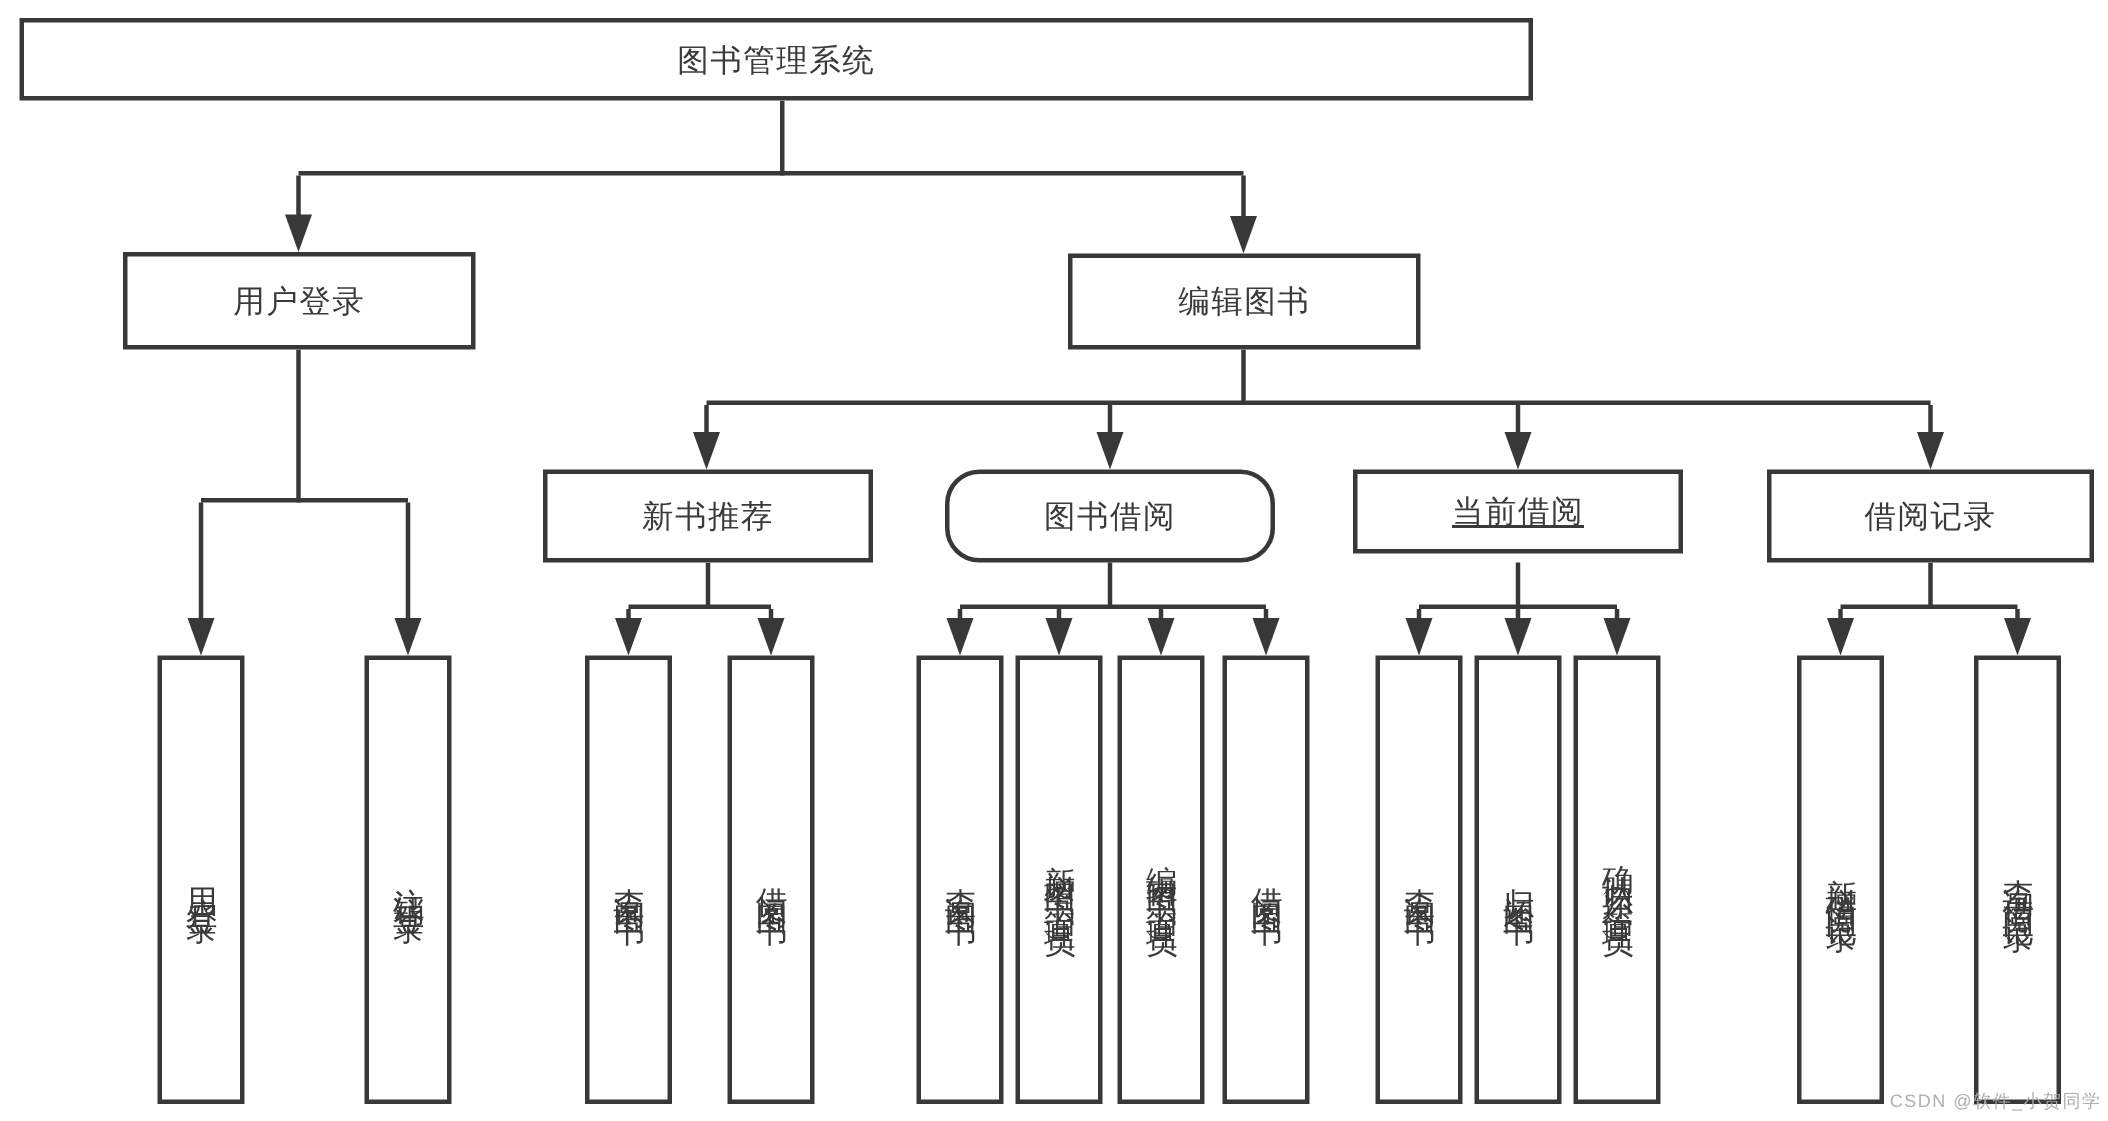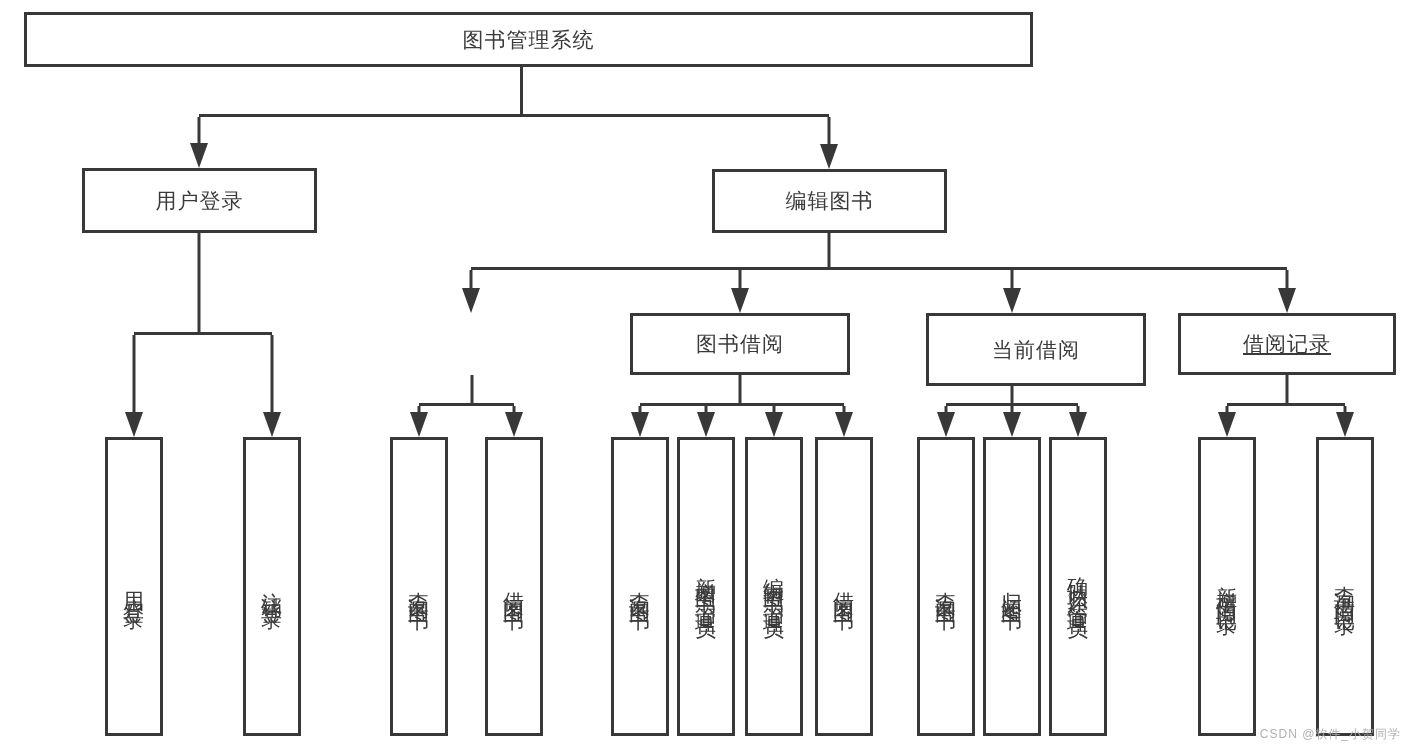--- a/index.html
+++ b/index.html
@@ -30,27 +30,27 @@
     display: flex;
     align-items: center;
     justify-content: center;
     z-index: 2;
   }
   .h-node {
     font-size: 21px;
     letter-spacing: 1px;
     white-space: nowrap;
   }
-  .root-node  { left: 24px;   top: 12px;  width: 1009px; height: 55px; align-items: center; }
+  .root-node  { left: 13px;   top: 12px;  width: 1009px; height: 55px; align-items: center; }
   .n-user     { left: 82px;   top: 168px; width: 235px;  height: 65px; }
   .n-bookmgmt { left: 712px;  top: 169px; width: 235px;  height: 64px; }
   .n-sec0 { left: 362px;  top: 313px; width: 220px; height: 62px; }
-  .n-sec1 { left: 630px;  top: 313px; width: 220px; height: 62px; }
-  .n-sec2 { left: 926px;  top: 313px; width: 220px; height: 73px; }
-  .n-sec3 { left: 1178px; top: 313px; width: 218px; height: 62px; text-decoration: underline; }
+  .n-sec1 { left: 630px;  top: 313px; width: 220px; height: 62px; border-radius: 23px; }
+  .n-sec2 { left: 902px;  top: 313px; width: 220px; height: 56px; text-decoration: underline; }
+  .n-sec3 { left: 1178px; top: 313px; width: 218px; height: 62px; }
   .v-node {
     top: 437px;
     width: 58px;
     height: 299px;
   }
   .v-node span {
     writing-mode: vertical-rl;
     text-orientation: mixed;
     font-size: 21px;
     letter-spacing: 6px;
@@ -165,20 +165,23 @@
     <span>图书管理系统</span>
   </div>
 
   <div class="node h-node n-user">
     <span>用户登录</span>
   </div>
   <div class="node h-node n-bookmgmt">
     <span>编辑图书</span>
   </div>
 
+  <div class="node h-node n-sec0">
+    <span>新书推荐</span>
+  </div>
   <div class="node h-node n-sec1">
     <span>图书借阅</span>
   </div>
   <div class="node h-node n-sec2">
     <span>当前借阅</span>
   </div>
   <div class="node h-node n-sec3">
     <span>借阅记录</span>
   </div>
 

